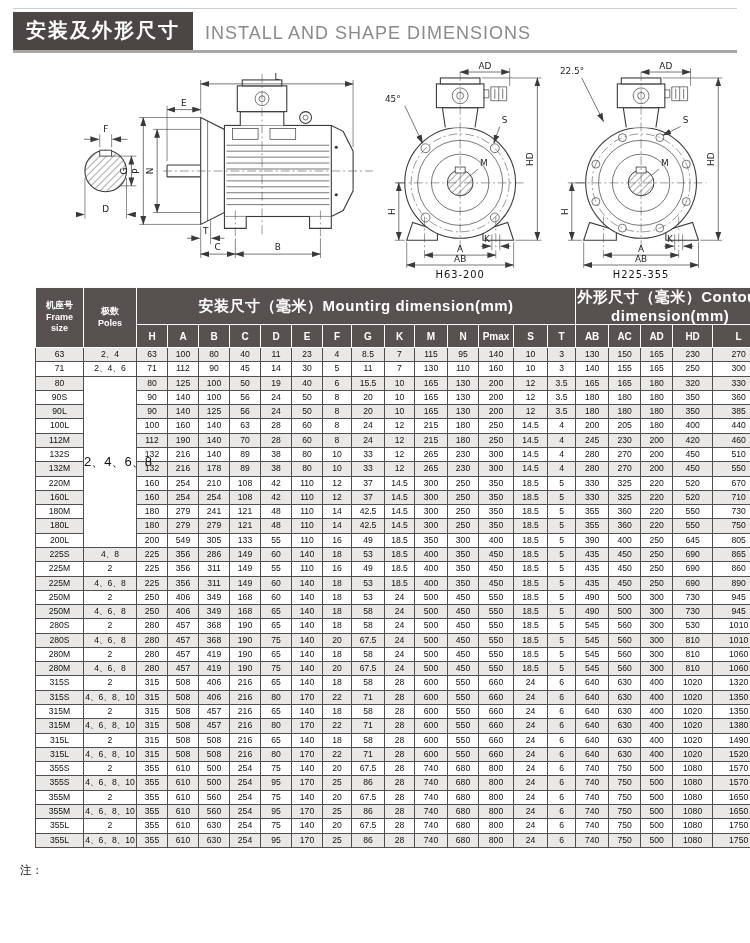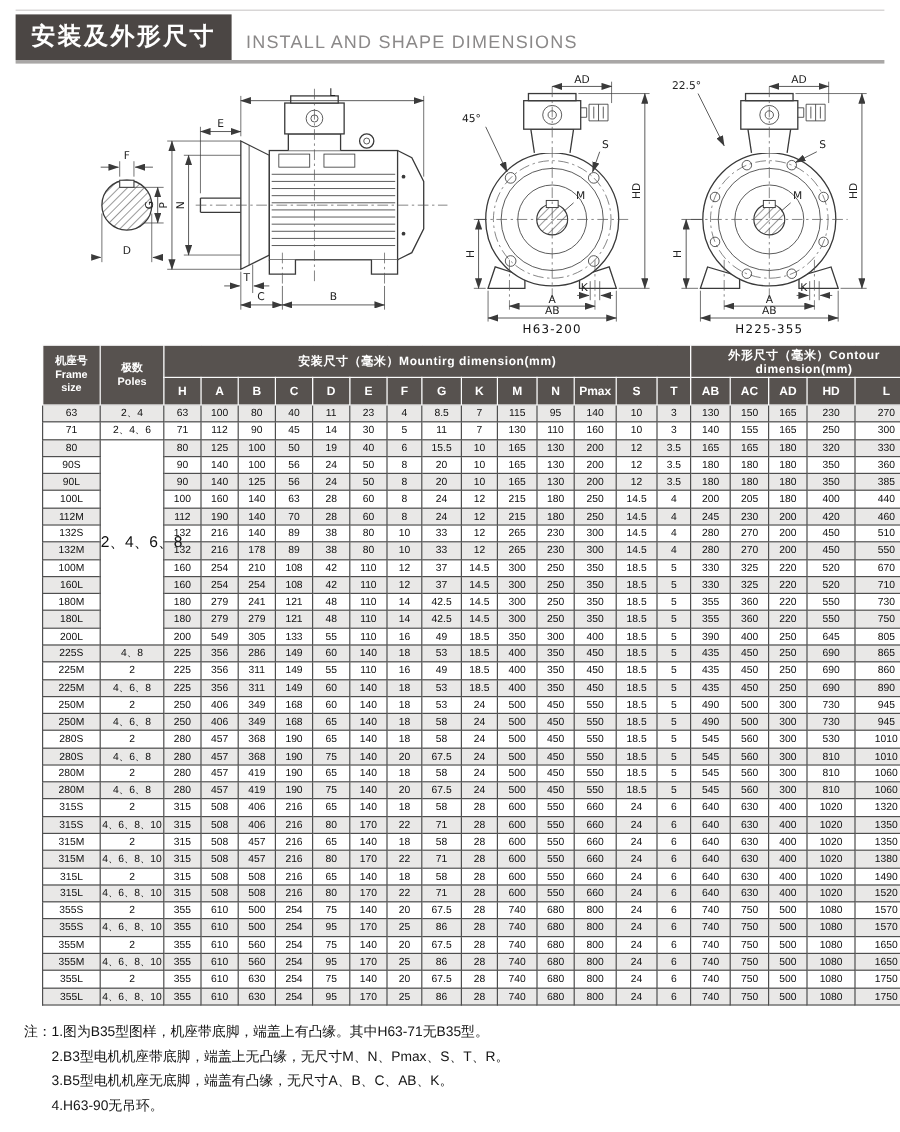--- a/index.html
+++ b/index.html
@@ -5,40 +5,40 @@
   * { margin:0; padding:0; box-sizing:border-box; }
   html,body { background:#fff; }
   body { font-family:"Liberation Sans","DejaVu Sans",sans-serif; width:750px; }
   .page { width:750px; min-height:943px; background:#fff; padding-top:8px; }
 
   
   .top-rule { border-top:1px solid #cfcdcc; margin:0 13px 3px 13px; }
   .header-band { margin:0 13px; border-bottom:3px solid #a9a7a6; display:flex; align-items:flex-end; }
   .title-box { background:#4b4644; color:#fff; padding:5px 13px 6px 13px; display:inline-block; }
   .title-zh { font-size:20px; font-weight:bold; letter-spacing:2px; }
-  .title-en { color:#8b8989; font-size:15px; letter-spacing:1px; padding:0 0 6px 12px; }
+  .title-en { color:#8b8989; font-size:18px; letter-spacing:1px; padding:0 0 6px 12px; }
 
   
   .diagrams { display:flex; justify-content:space-between; padding:6px 8px 0 76px; }
   svg text { font-family:"DejaVu Sans","Liberation Sans",sans-serif; font-size:9px; fill:#222; }
   svg .cap { font-size:10px; letter-spacing:1px; fill:#111; }
   .ol  { fill:none; stroke:#3a3a3a; stroke-width:1.1; }
   .fw  { fill:#fff;  stroke:#3a3a3a; stroke-width:1.1; }
   .tl  { fill:none; stroke:#3a3a3a; stroke-width:0.7; }
   .cl  { fill:none; stroke:#555; stroke-width:0.6; stroke-dasharray:9 3 2 3; }
   .ext { stroke:#3a3a3a; stroke-width:0.6; }
   .dim  { stroke:#3a3a3a; stroke-width:0.7; marker-start:url(#arr); marker-end:url(#arr); }
   .dima { stroke:#3a3a3a; stroke-width:0.7; marker-end:url(#arr); }
 
   
   .dim-table-wrap { padding:6px 13px 0 13px; }
   table { border-collapse:collapse; table-layout:fixed; width:730px; border:1px solid #3f3f3f;margin-left:22px; }
   thead th { background:#57524f; color:#fff; border:1px solid #fbfbfb; font-weight:bold; vertical-align:middle; }
   th.corner-th { font-size:9px; line-height:1.3; font-weight:bold; }
-  th.group-th { font-size:10px; height:27px; letter-spacing:0.5px; }
+  th.group-th { font-size:15px; height:27px; letter-spacing:0.5px; }
   tr.letters-row th { font-size:10px; height:23px; }
   tbody td { border:1px solid #4f4f4f; text-align:center; vertical-align:middle;
              font-size:8.6px; color:#101010; padding:2px 0; line-height:1.08; white-space:nowrap; }
   tbody tr:nth-child(odd) td { background:#e9e8e7; }
   tbody td.poles-merged { background:#fff !important; font-size:13px; }
 
   
   .notes { display:flex; margin:12px 0 0 20px; font-size:11.5px; line-height:1.8; color:#141414; }
   .notes-label { white-space:nowrap; }
   .notes-list > div { white-space:nowrap; }
@@ -522,21 +522,21 @@
             <td>300</td>
             <td>14.5</td>
             <td>4</td>
             <td>280</td>
             <td>270</td>
             <td>200</td>
             <td>450</td>
             <td>550</td>
           </tr>
           <tr>
-            <td>100M</td>
+            <td>220M</td>
             <td>160</td>
             <td>254</td>
             <td>210</td>
             <td>108</td>
             <td>42</td>
             <td>110</td>
             <td>12</td>
             <td>37</td>
             <td>14.5</td>
             <td>300</td>
@@ -1120,21 +1120,15 @@
             <td>500</td>
             <td>1080</td>
             <td>1750</td>
           </tr>
         </tbody>
     </table>
   </div>
 
   <div class="notes">
     <span class="notes-label">注：</span>
-    <div class="notes-list" id="notes-list">
-        <div>1.图为B35型图样，机座带底脚，端盖上有凸缘。其中H63-71无B35型。</div>
-        <div>2.B3型电机机座带底脚，端盖上无凸缘，无尺寸M、N、Pmax、S、T、R。</div>
-        <div>3.B5型电机机座无底脚，端盖有凸缘，无尺寸A、B、C、AB、K。</div>
-        <div>4.H63-90无吊环。</div>
-      </div>
   </div>
 
 </div>
 
 </body></html>

